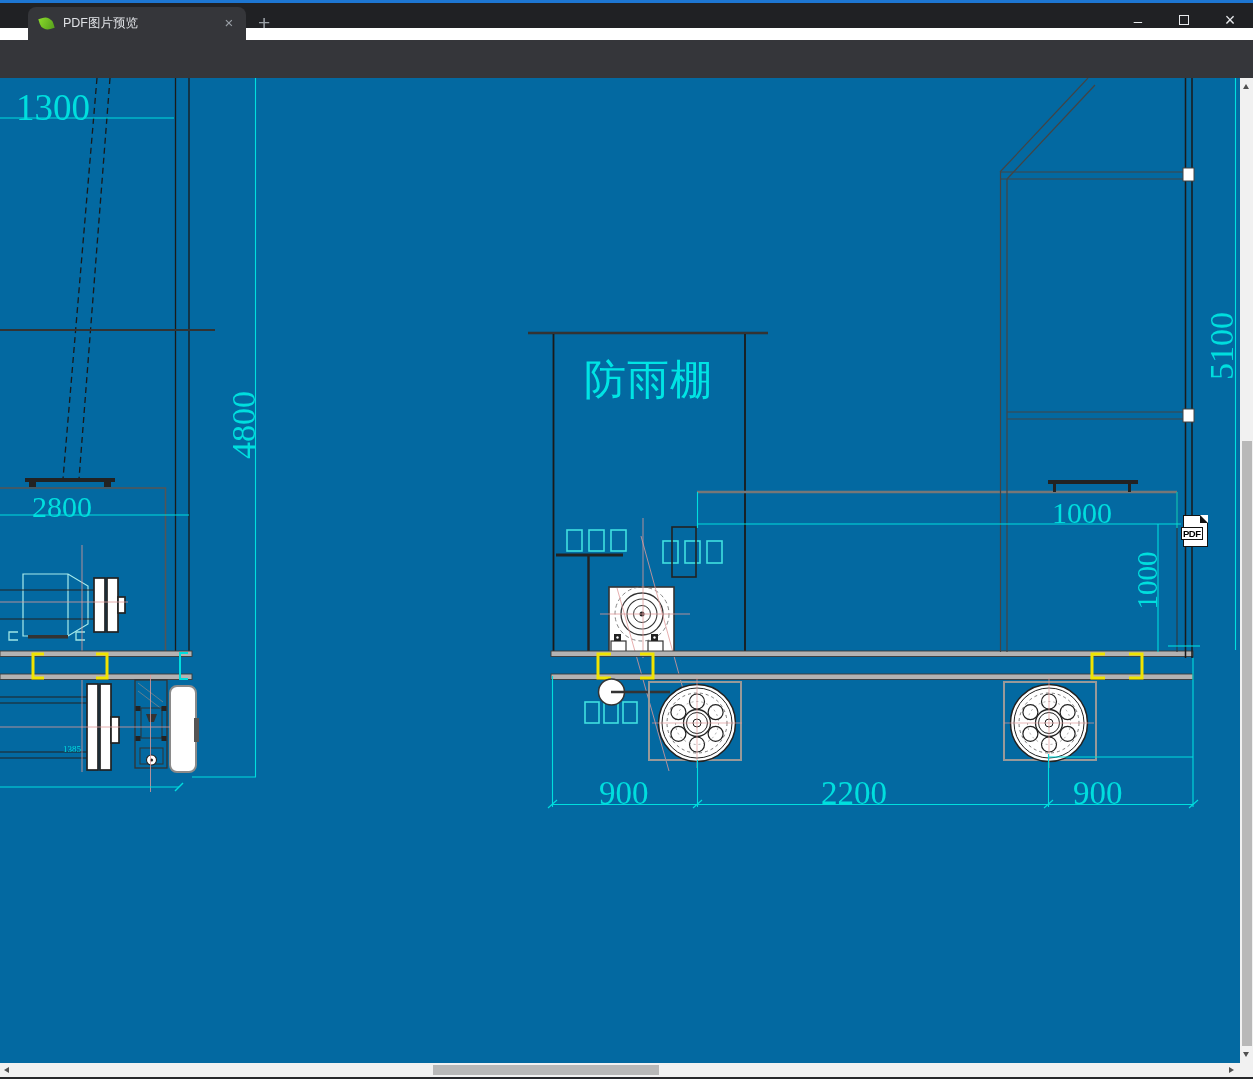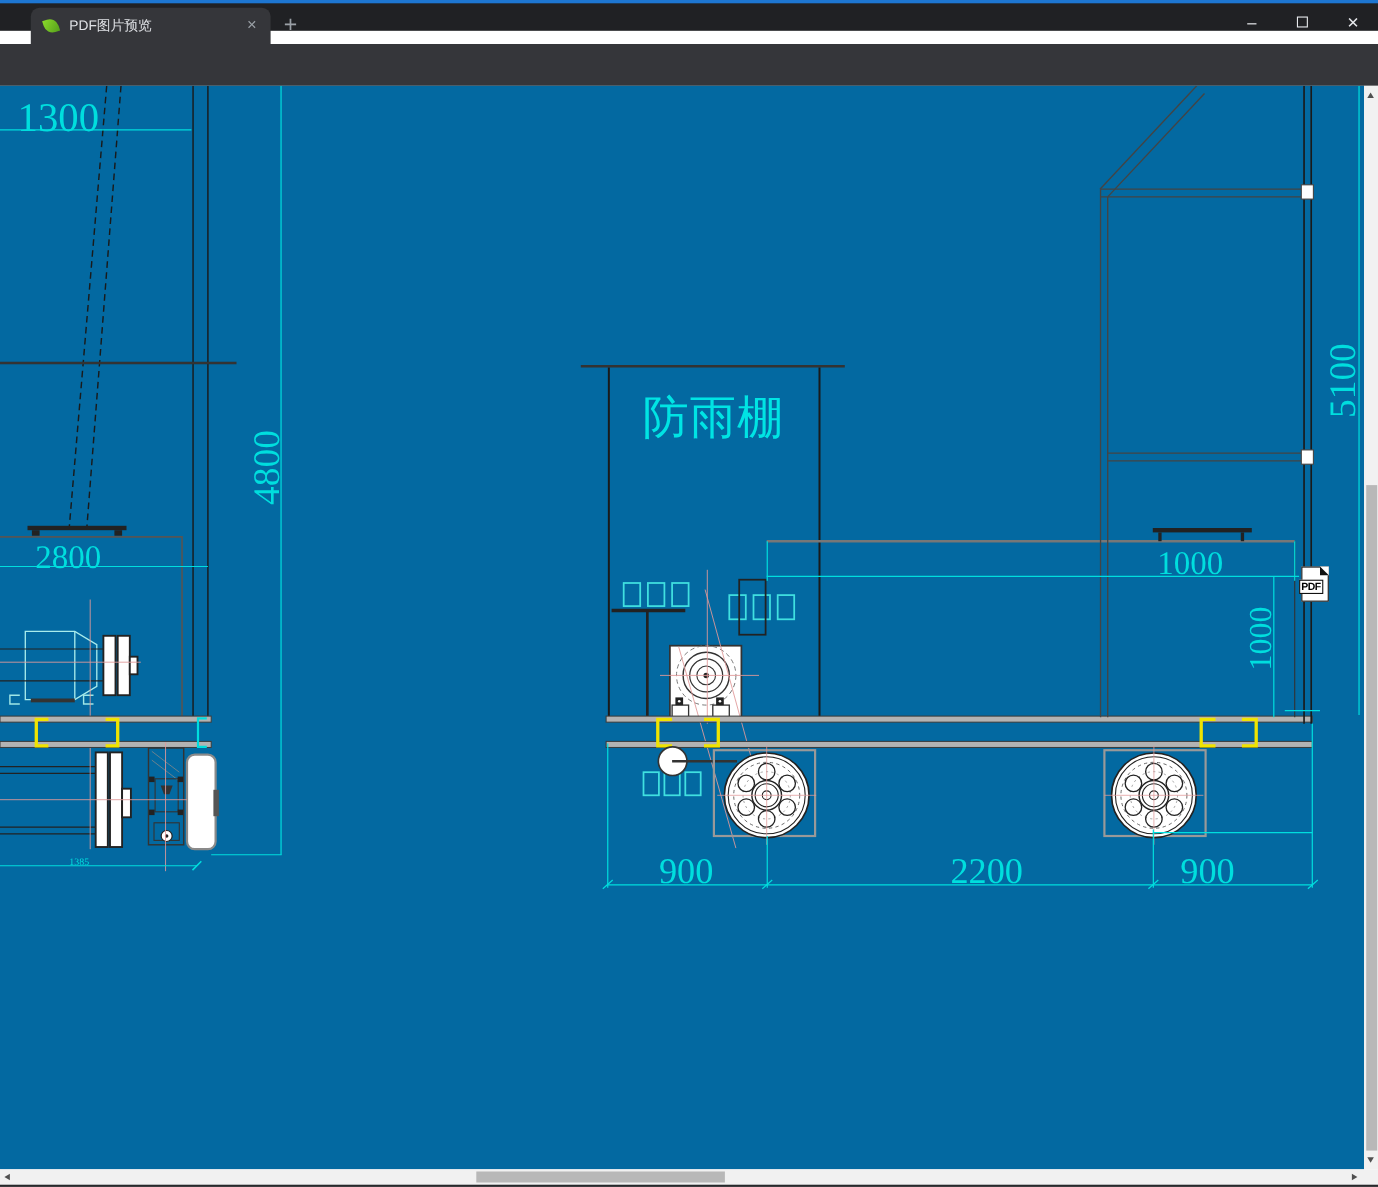--- a/index.html
+++ b/index.html
@@ -328,27 +328,27 @@
       <line x1="548" y1="730" x2="557" y2="722"></line>
       <line x1="693" y1="730" x2="702" y2="722"></line>
       <line x1="1044" y1="730" x2="1053" y2="722"></line>
       <line x1="1189" y1="730" x2="1198" y2="722"></line>
     </g>
   </svg>
 
   <span class="dim" style="left:16px; top:11px; font-size:37px;">1300</span>
   <span class="dim rot" style="left:204px; top:330px; width:80px; font-size:34px;">4800</span>
   <span class="dim" style="left:32px; top:414px; font-size:30px;">2800</span>
-  <span class="dim" style="left:63px; top:701px; font-size:9px;">1385</span>
+  <span class="dim" style="left:63px; top:667px; font-size:9px;">1385</span>
   <span id="shelter">防雨棚</span>
   <span class="dim" style="left:1052px; top:420px; font-size:30px;">1000</span>
   <span class="dim rot" style="left:1112px; top:488px; width:70px; font-size:29px;">1000</span>
   <span class="dim rot" style="left:1182px; top:251px; width:80px; font-size:34px;">5100</span>
   <span class="dim" style="left:599px; top:699px; font-size:33px;">900</span>
-  <span class="dim" style="left:821px; top:699px; font-size:33px;margin-left:43px;">2200</span>
+  <span class="dim" style="left:821px; top:699px; font-size:33px;">2200</span>
   <span class="dim" style="left:1073px; top:699px; font-size:33px;">900</span>
 
   <div id="pdf-btn">
     <span class="fold"></span>
     <span class="lbl">PDF</span>
   </div>
 </div>
 
 <div id="vscroll">
   <span class="arr" id="v-up"></span>

